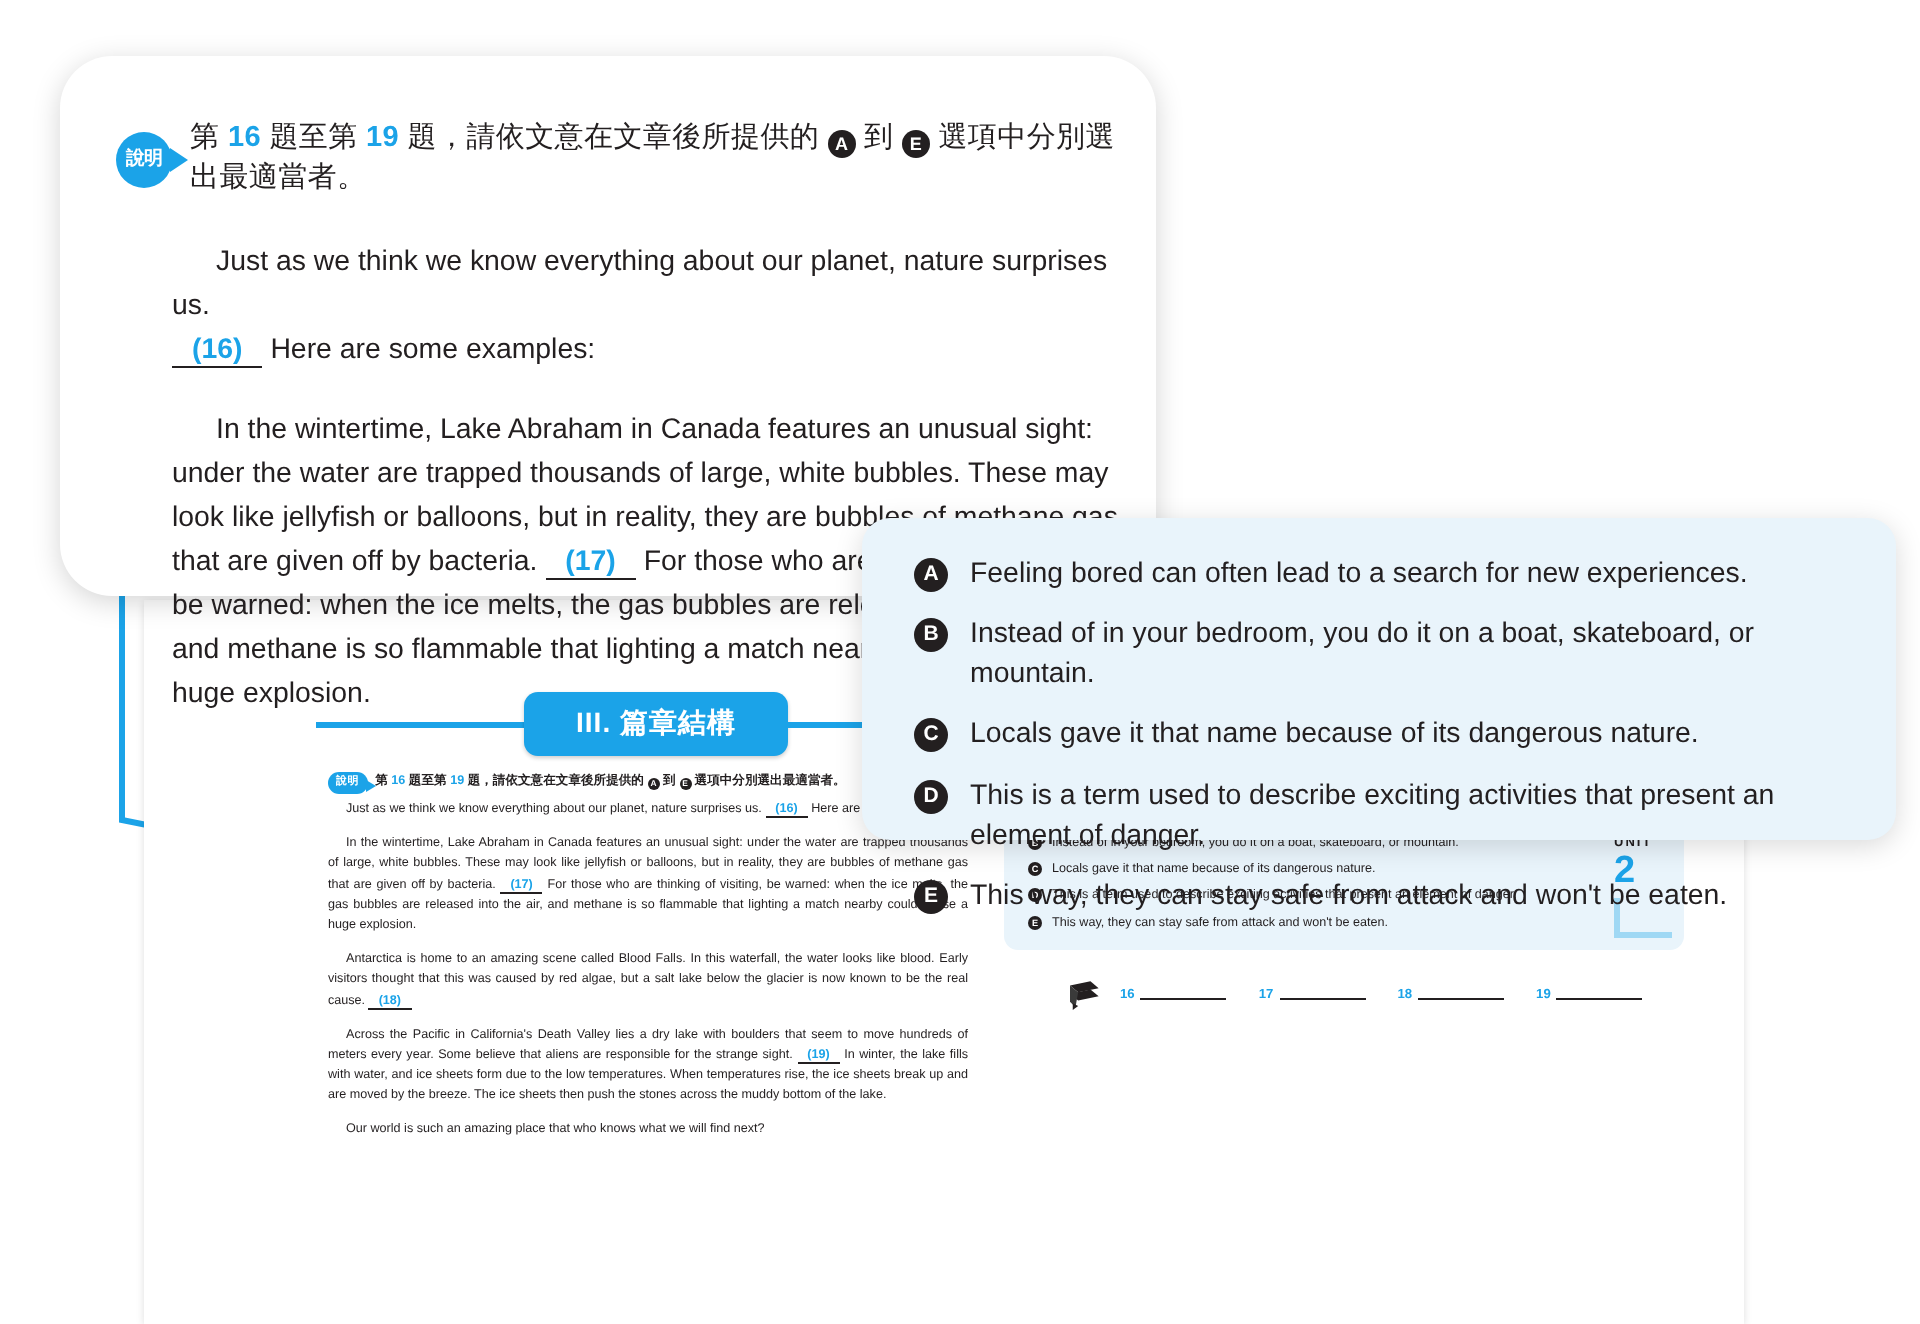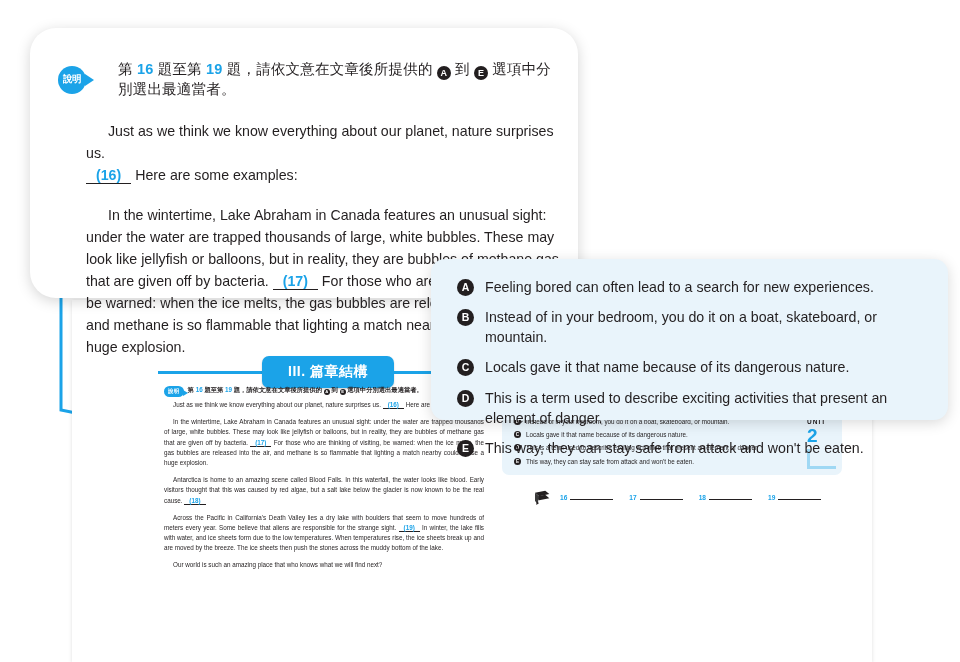--- a/index.html
+++ b/index.html
@@ -17,21 +17,21 @@
 
   
   .mini-page{
     position:absolute;left:72px;top:300px;width:800px;height:362px;
     background:#ffffff;
     box-shadow:0 1px 4px rgba(0,0,0,.13);
     overflow:hidden;
   }
   .mini-inner{position:absolute;left:0;top:0;right:0;bottom:0;}
 
-  .mini-head-row{position:absolute;left:86px;top:56px;width:340px;display:flex;align-items:center;}
+  .mini-head-row{position:absolute;left:86px;top:46px;width:340px;display:flex;align-items:center;}
   .mini-rule{flex:1 1 auto;height:3px;background:#1ba3e8;}
   .mini-title{
     background:#1ba3e8;color:#fff;border-radius:7px;
     padding:7px 26px;font-size:14px;font-weight:bold;letter-spacing:.5px;
     white-space:nowrap;box-shadow:0 1px 2px rgba(0,0,0,.2);
   }
 
   .mini-instr{position:absolute;left:92px;top:86px;width:335px;display:flex;align-items:center;gap:4px;}
   .mini-badge{
     position:relative;background:#1ba3e8;color:#fff;border-radius:8px;
@@ -91,21 +91,21 @@
   .zc-badge{
     position:relative;background:#1ba3e8;color:#fff;border-radius:50%;
     width:28px;height:28px;display:flex;align-items:center;justify-content:center;
     font-size:9.5px;font-weight:bold;letter-spacing:-.5px;flex:0 0 auto;
   }
   .zc-badge:after{
     content:"";position:absolute;right:-8px;top:8px;
     border-top:6px solid transparent;border-bottom:6px solid transparent;
     border-left:9px solid #1ba3e8;
   }
-  .zc-instr-text{font-size:14.5px;line-height:1.35;color:#231f20;letter-spacing:.2px;margin-left:23px;}
+  .zc-instr-text{font-size:14.5px;line-height:1.35;color:#231f20;letter-spacing:.2px;}
   .zc-instr-text .n{color:#1ba3e8;font-weight:bold;}
   .zc-optic{
     display:inline-block;width:14px;height:14px;border-radius:50%;background:#231f20;color:#fff;
     font-size:9px;line-height:14px;text-align:center;vertical-align:-2px;font-weight:bold;
   }
 
   .zc-body{position:absolute;left:56px;top:92px;width:480px;}
   .zc-para{
     font-size:14.2px;line-height:1.55;color:#231f20;margin:0 0 18px 0;
     text-indent:22px;text-align:left;

